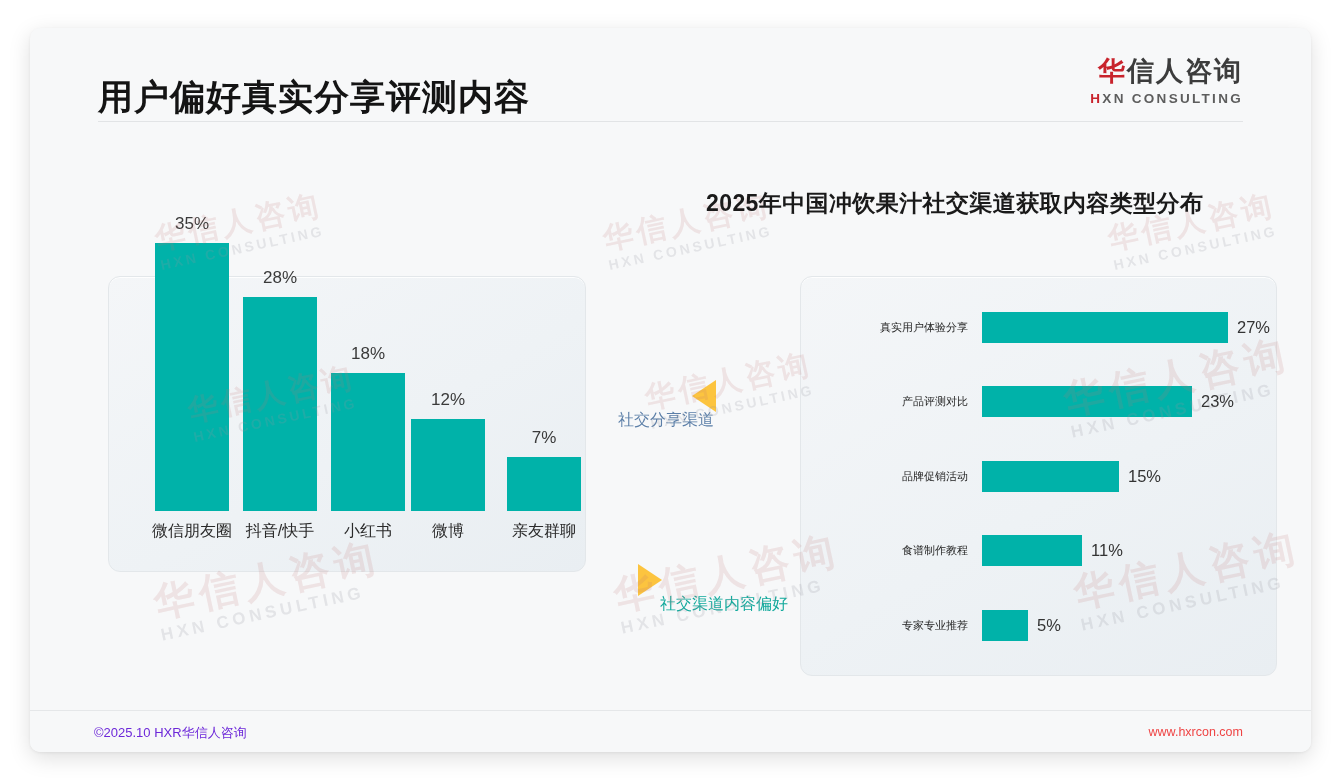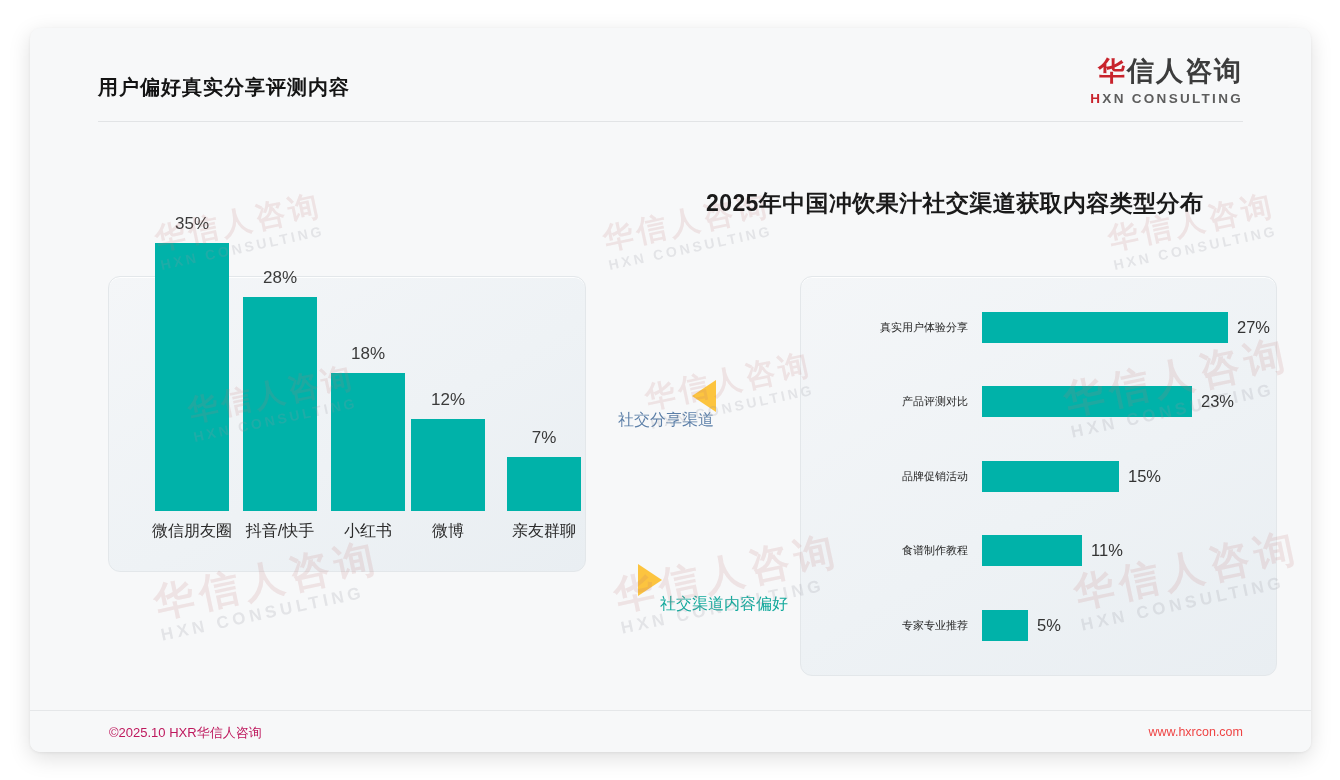--- a/index.html
+++ b/index.html
@@ -37,21 +37,21 @@
     left: 68px;
     top: 93px;
     width: 1145px;
     height: 1px;
     background: #e2e4e6;
   }
   .page-title {
     position: absolute;
     left: 68px;
     top: 46px;
-    font-size: 20px;
+    font-size: 35px;
     font-weight: bold;
     color: #141414;
     letter-spacing: 1px;
     white-space: nowrap;
   }
 
   .logo {
     position: absolute;
     right: 68px;
     top: 30px;
@@ -229,24 +229,24 @@
     position: absolute;
     left: 0;
     bottom: 0;
     width: 100%;
     height: 42px;
     border-top: 1px solid #e5e7e9;
     background: #f7f8f9;
   }
   .footer-left {
     position: absolute;
-    left: 79px;
+    left: 64px;
     top: 13px;
     font-size: 13px;
-    color: #be185d;
+    color: #6d28d9;
     white-space: nowrap;
   }
   .footer-right {
     position: absolute;
     right: 68px;
     top: 14px;
     font-size: 12.5px;
     color: #ef4444;
     white-space: nowrap;
   }

